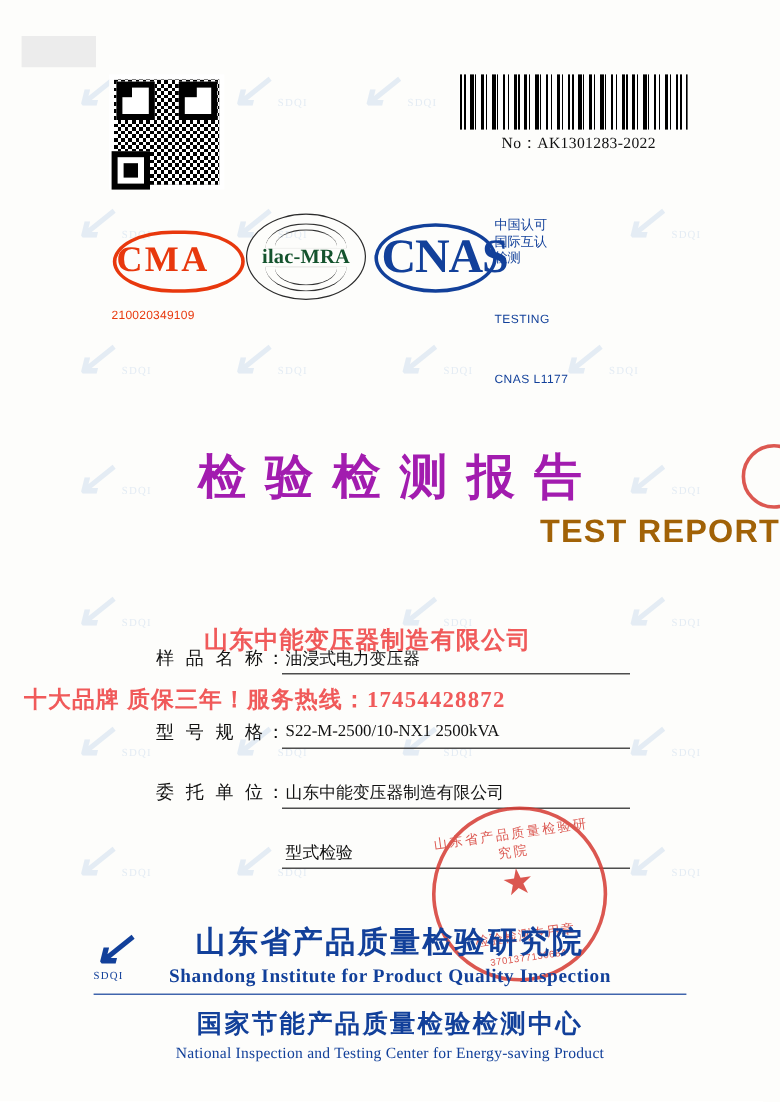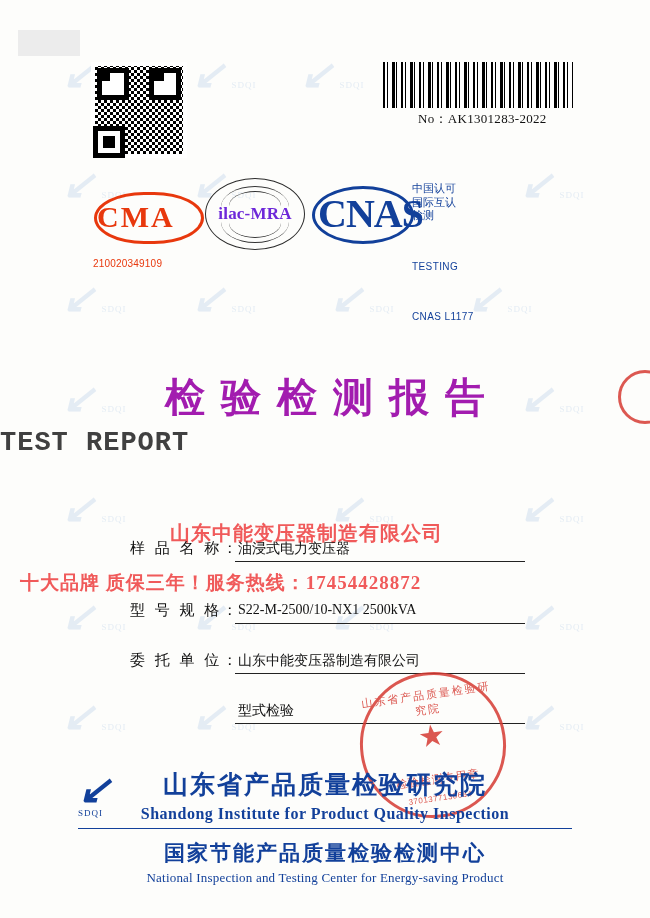--- a/index.html
+++ b/index.html
@@ -154,21 +154,21 @@
     border-radius: 50%;
   }
   .ilac .txt {
     position: absolute;
     top: 26px;
     width: 100%;
     text-align: center;
     font-family: "Liberation Serif", serif;
     font-weight: bold;
     font-size: 17px;
-    color: #6d28d9;
+    color: #14532d;
     letter-spacing: .2px;
   }
   .ilac .arcs {
     position: absolute;
     left: 16px; top: 8px;
     width: 68px; height: 20px;
     border-top: 1.3px solid #333;
     border-radius: 50%/100% 100% 0 0;
   }
   .ilac .arcs2 {
@@ -232,26 +232,26 @@
     font-weight: bold;
     font-size: 40px;
     letter-spacing: 16px;
     color: #a21caf;
     text-indent: 16px;
   }
   .title-en {
     position: absolute;
     left: 0; right: 0;
     top: 428px;
-    text-align: left;
-    font-family: Liberation Mono, monospace;
+    text-align: right;
+    font-family: Liberation Sans, sans-serif;
     font-weight: bold;
     font-size: 27px;
     letter-spacing: 1px;
-    color: #404040;
+    color: #a16207;
   }
 
   
   .ad1, .ad2 {
     position: absolute;
     color: #f05a5a;
     font-weight: bold;
     font-family: "Liberation Serif", serif;
     letter-spacing: 1px;
     pointer-events: none;

